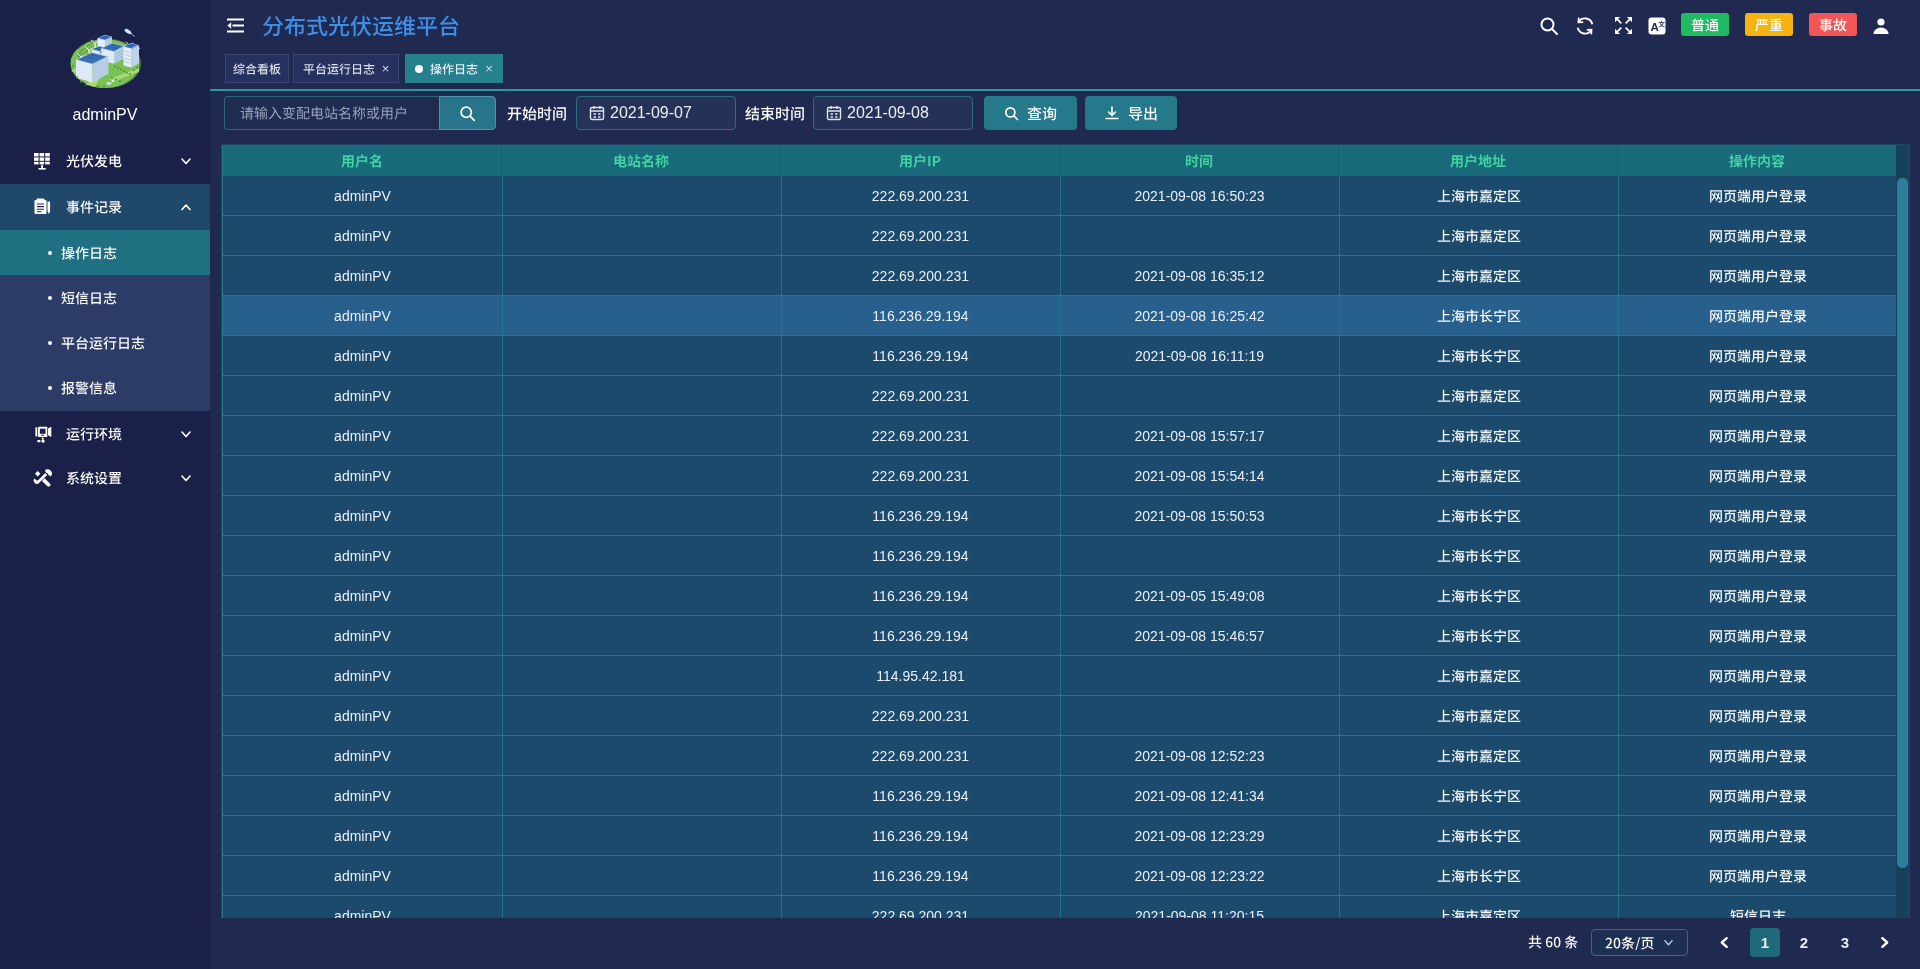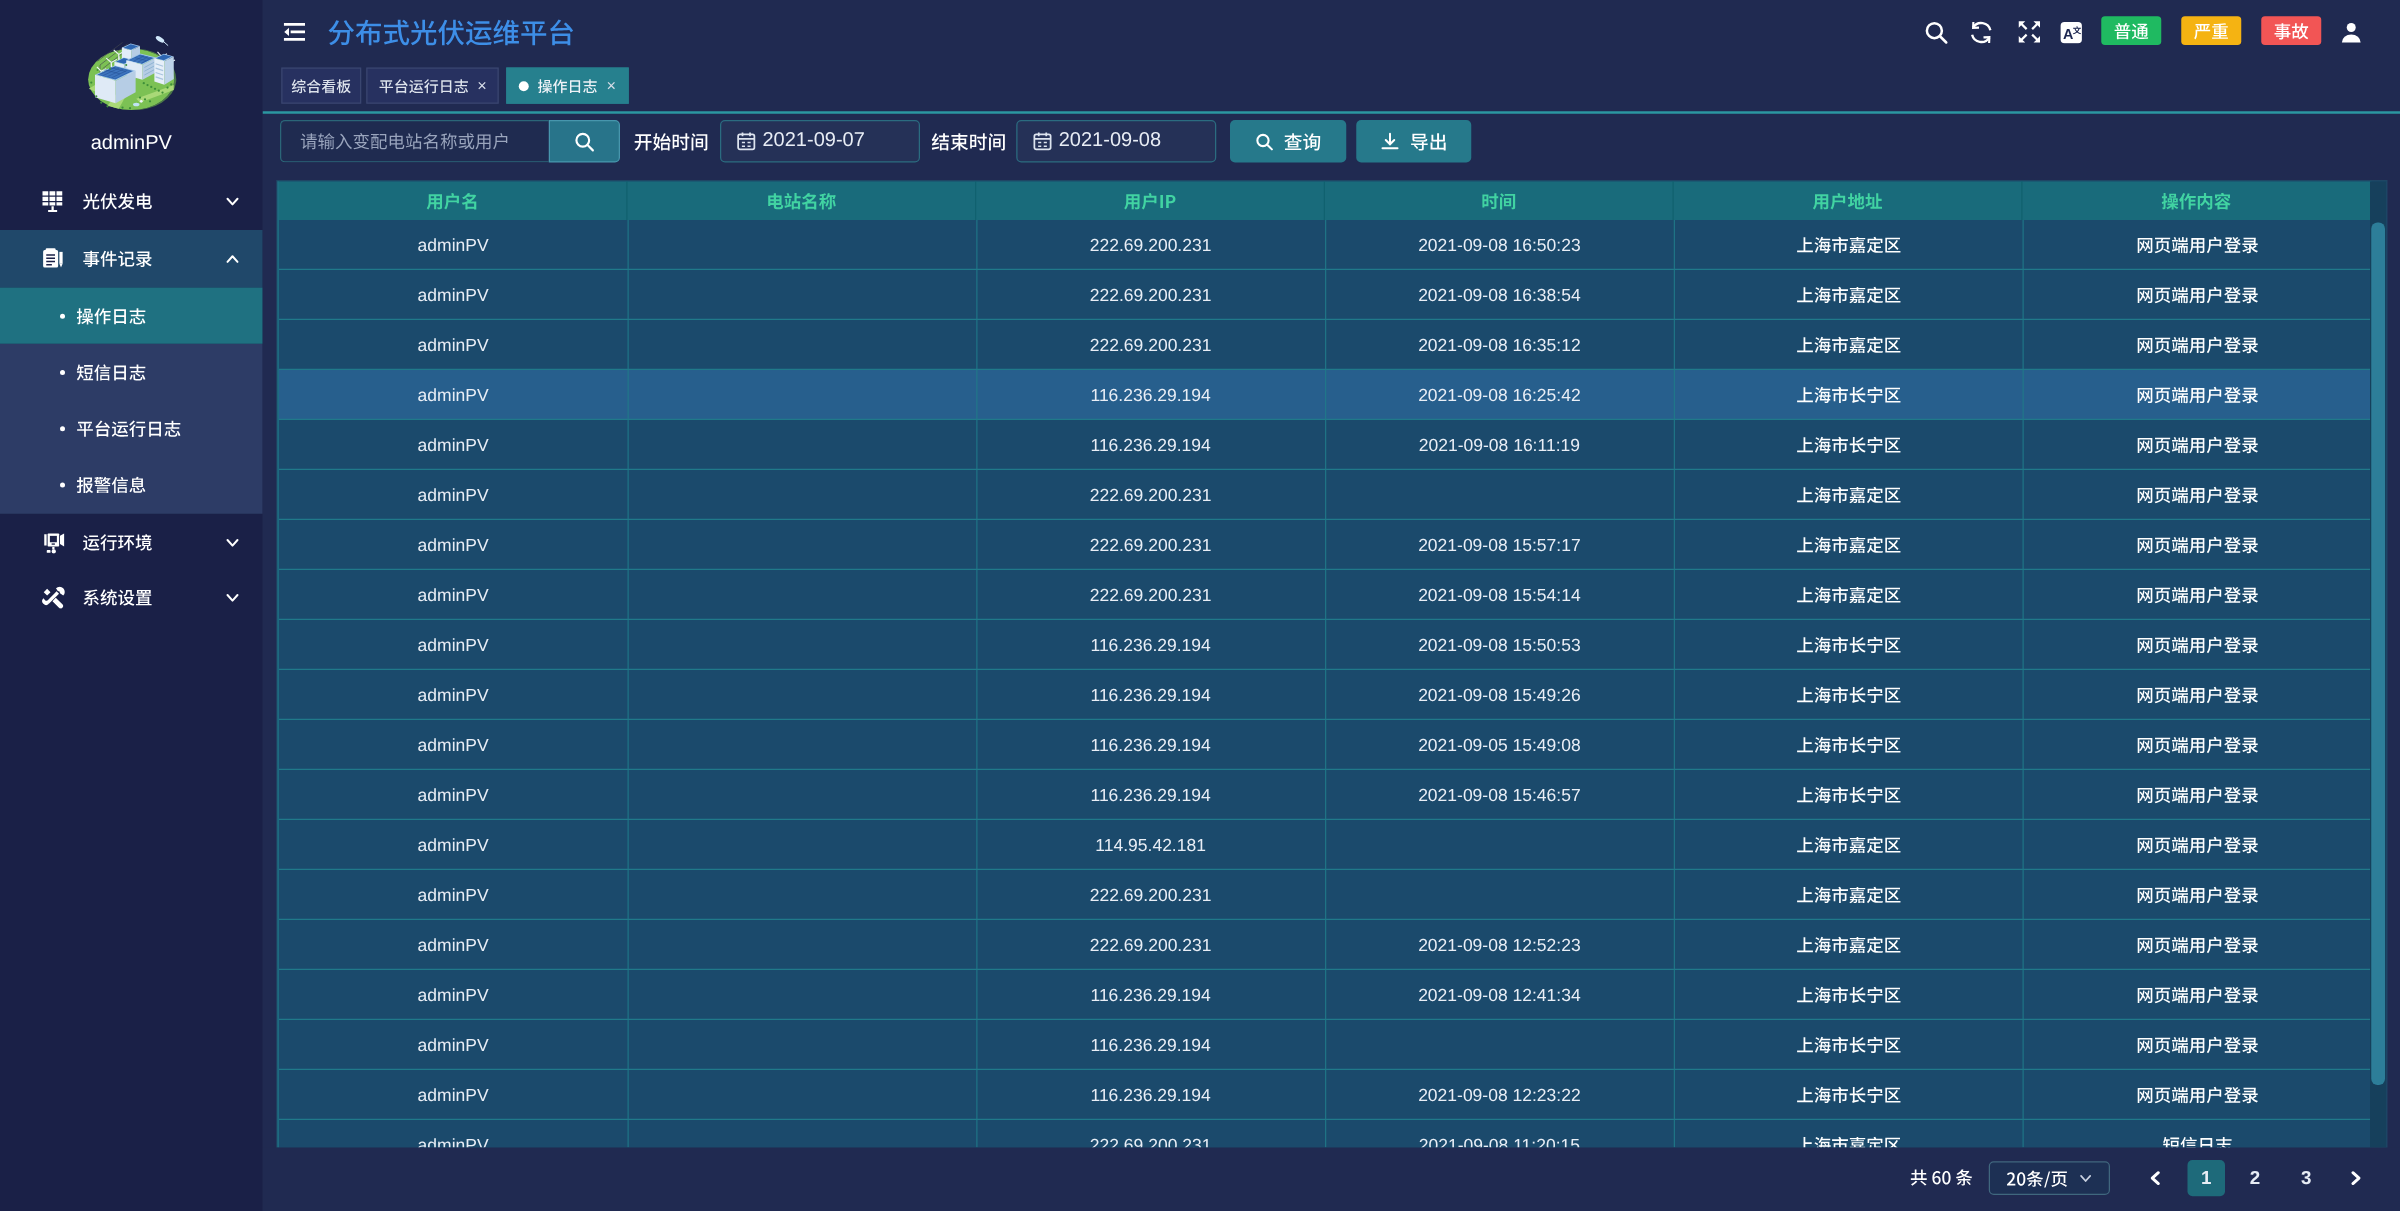--- a/index.html
+++ b/index.html
@@ -628,23 +628,20 @@
       </div>
     </div>
     <div class="tr" style="top:71px">
       <div class="td" style="left:0px;width:279px">
         <span class="ltx">adminPV</span>
       </div>
       <div class="td" style="left:279px;width:279px"></div>
       <div class="td" style="left:558px;width:279px">
         <span class="ltx">222.69.200.231</span>
       </div>
-      <div class="td" style="left:837px;width:279px">
-        <span class="ltx">2021-09-08 16:38:54</span>
-      </div>
       <div class="td" style="left:1116px;width:279px">
         <svg class="zh " style="" width="84.0" height="14" viewBox="0 -880 6000 1000" fill="#fff" aria-hidden="true">
           <use href="#g79" x="0"></use>
           <use href="#g80" x="1000"></use>
           <use href="#g81" x="2000"></use>
           <use href="#g82" x="3000"></use>
           <use href="#g83" x="4000"></use>
           <use href="#g84" x="5000"></use>
         </svg>
       </div>
@@ -889,23 +886,20 @@
       </div>
     </div>
     <div class="tr" style="top:391px">
       <div class="td" style="left:0px;width:279px">
         <span class="ltx">adminPV</span>
       </div>
       <div class="td" style="left:279px;width:279px"></div>
       <div class="td" style="left:558px;width:279px">
         <span class="ltx">116.236.29.194</span>
       </div>
-      <div class="td" style="left:837px;width:279px">
-        <span class="ltx">2021-09-08 15:49:26</span>
-      </div>
       <div class="td" style="left:1116px;width:279px">
         <svg class="zh " style="" width="84.0" height="14" viewBox="0 -880 6000 1000" fill="#fff" aria-hidden="true">
           <use href="#g79" x="0"></use>
           <use href="#g80" x="1000"></use>
           <use href="#g81" x="2000"></use>
           <use href="#g91" x="3000"></use>
           <use href="#g92" x="4000"></use>
           <use href="#g84" x="5000"></use>
         </svg>
       </div>
@@ -1113,20 +1107,23 @@
         </svg>
       </div>
     </div>
     <div class="tr" style="top:671px">
       <div class="td" style="left:0px;width:279px">
         <span class="ltx">adminPV</span>
       </div>
       <div class="td" style="left:279px;width:279px"></div>
       <div class="td" style="left:558px;width:279px">
         <span class="ltx">116.236.29.194</span>
+      </div>
+      <div class="td" style="left:837px;width:279px">
+        <span class="ltx">2021-09-08 12:23:29</span>
       </div>
       <div class="td" style="left:1116px;width:279px">
         <svg class="zh " style="" width="84.0" height="14" viewBox="0 -880 6000 1000" fill="#fff" aria-hidden="true">
           <use href="#g79" x="0"></use>
           <use href="#g80" x="1000"></use>
           <use href="#g81" x="2000"></use>
           <use href="#g91" x="3000"></use>
           <use href="#g92" x="4000"></use>
           <use href="#g84" x="5000"></use>
         </svg>

